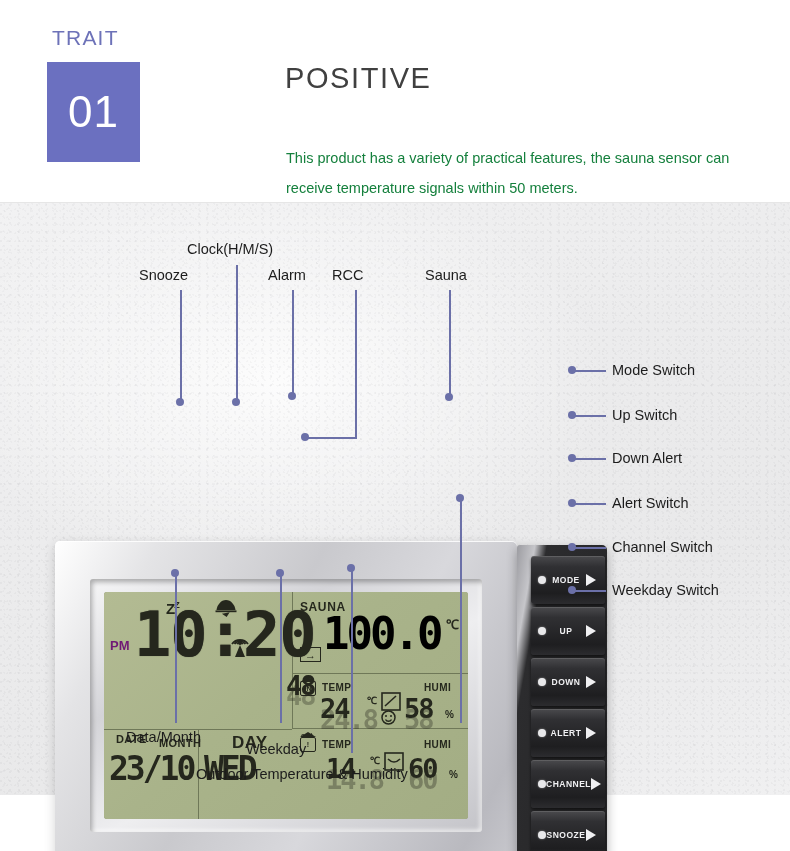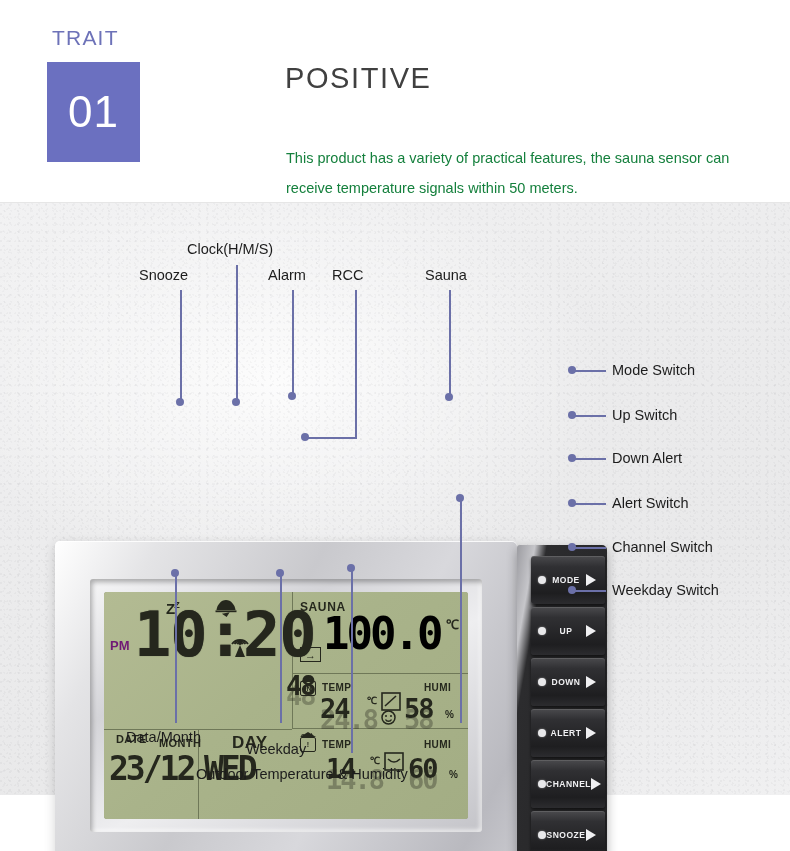--- a/index.html
+++ b/index.html
@@ -263,21 +263,21 @@
             <svg style="position:absolute; left:280px; top:160px; width:20px; height:19px;" viewBox="0 0 20 19">
               <rect x="1" y="1" width="18" height="17" fill="none" stroke="#25271d" stroke-width="1.6"></rect>
               <path d="M4 7 Q10 13 16 7" stroke="#25271d" stroke-width="1.6" fill="none"></path>
             </svg>
             <div class="temp-ghost" style="left:304px; top:172px;">60</div>
             <div class="temp-val" style="left:304px; top:161px;">60</div>
             <div class="sm-unit" style="left:345px; top:177px;">%</div>
 
             <div class="mini-lbl" style="left:12px; top:141px; font-size:11px;">DATE</div>
             <div class="mini-lbl" style="left:55px; top:145px; font-size:11px;">MONTH</div>
-            <div class="dm-val" style="left:5px; top:157px;">23/12</div>
+            <div class="dm-val" style="left:5px; top:157px;">23/10</div>
             <div class="mini-lbl" style="left:128px; top:141px; font-size:17px;">DAY</div>
             <div class="day-val" style="left:100px; top:157px;">WED</div>
           </div>
         </div>
       </div>
 
       <div class="btn-strip">
         <div class="btn" style="top:11px;">
           <span class="btn-dot"></span>
           <span class="btn-label">MODE</span>

